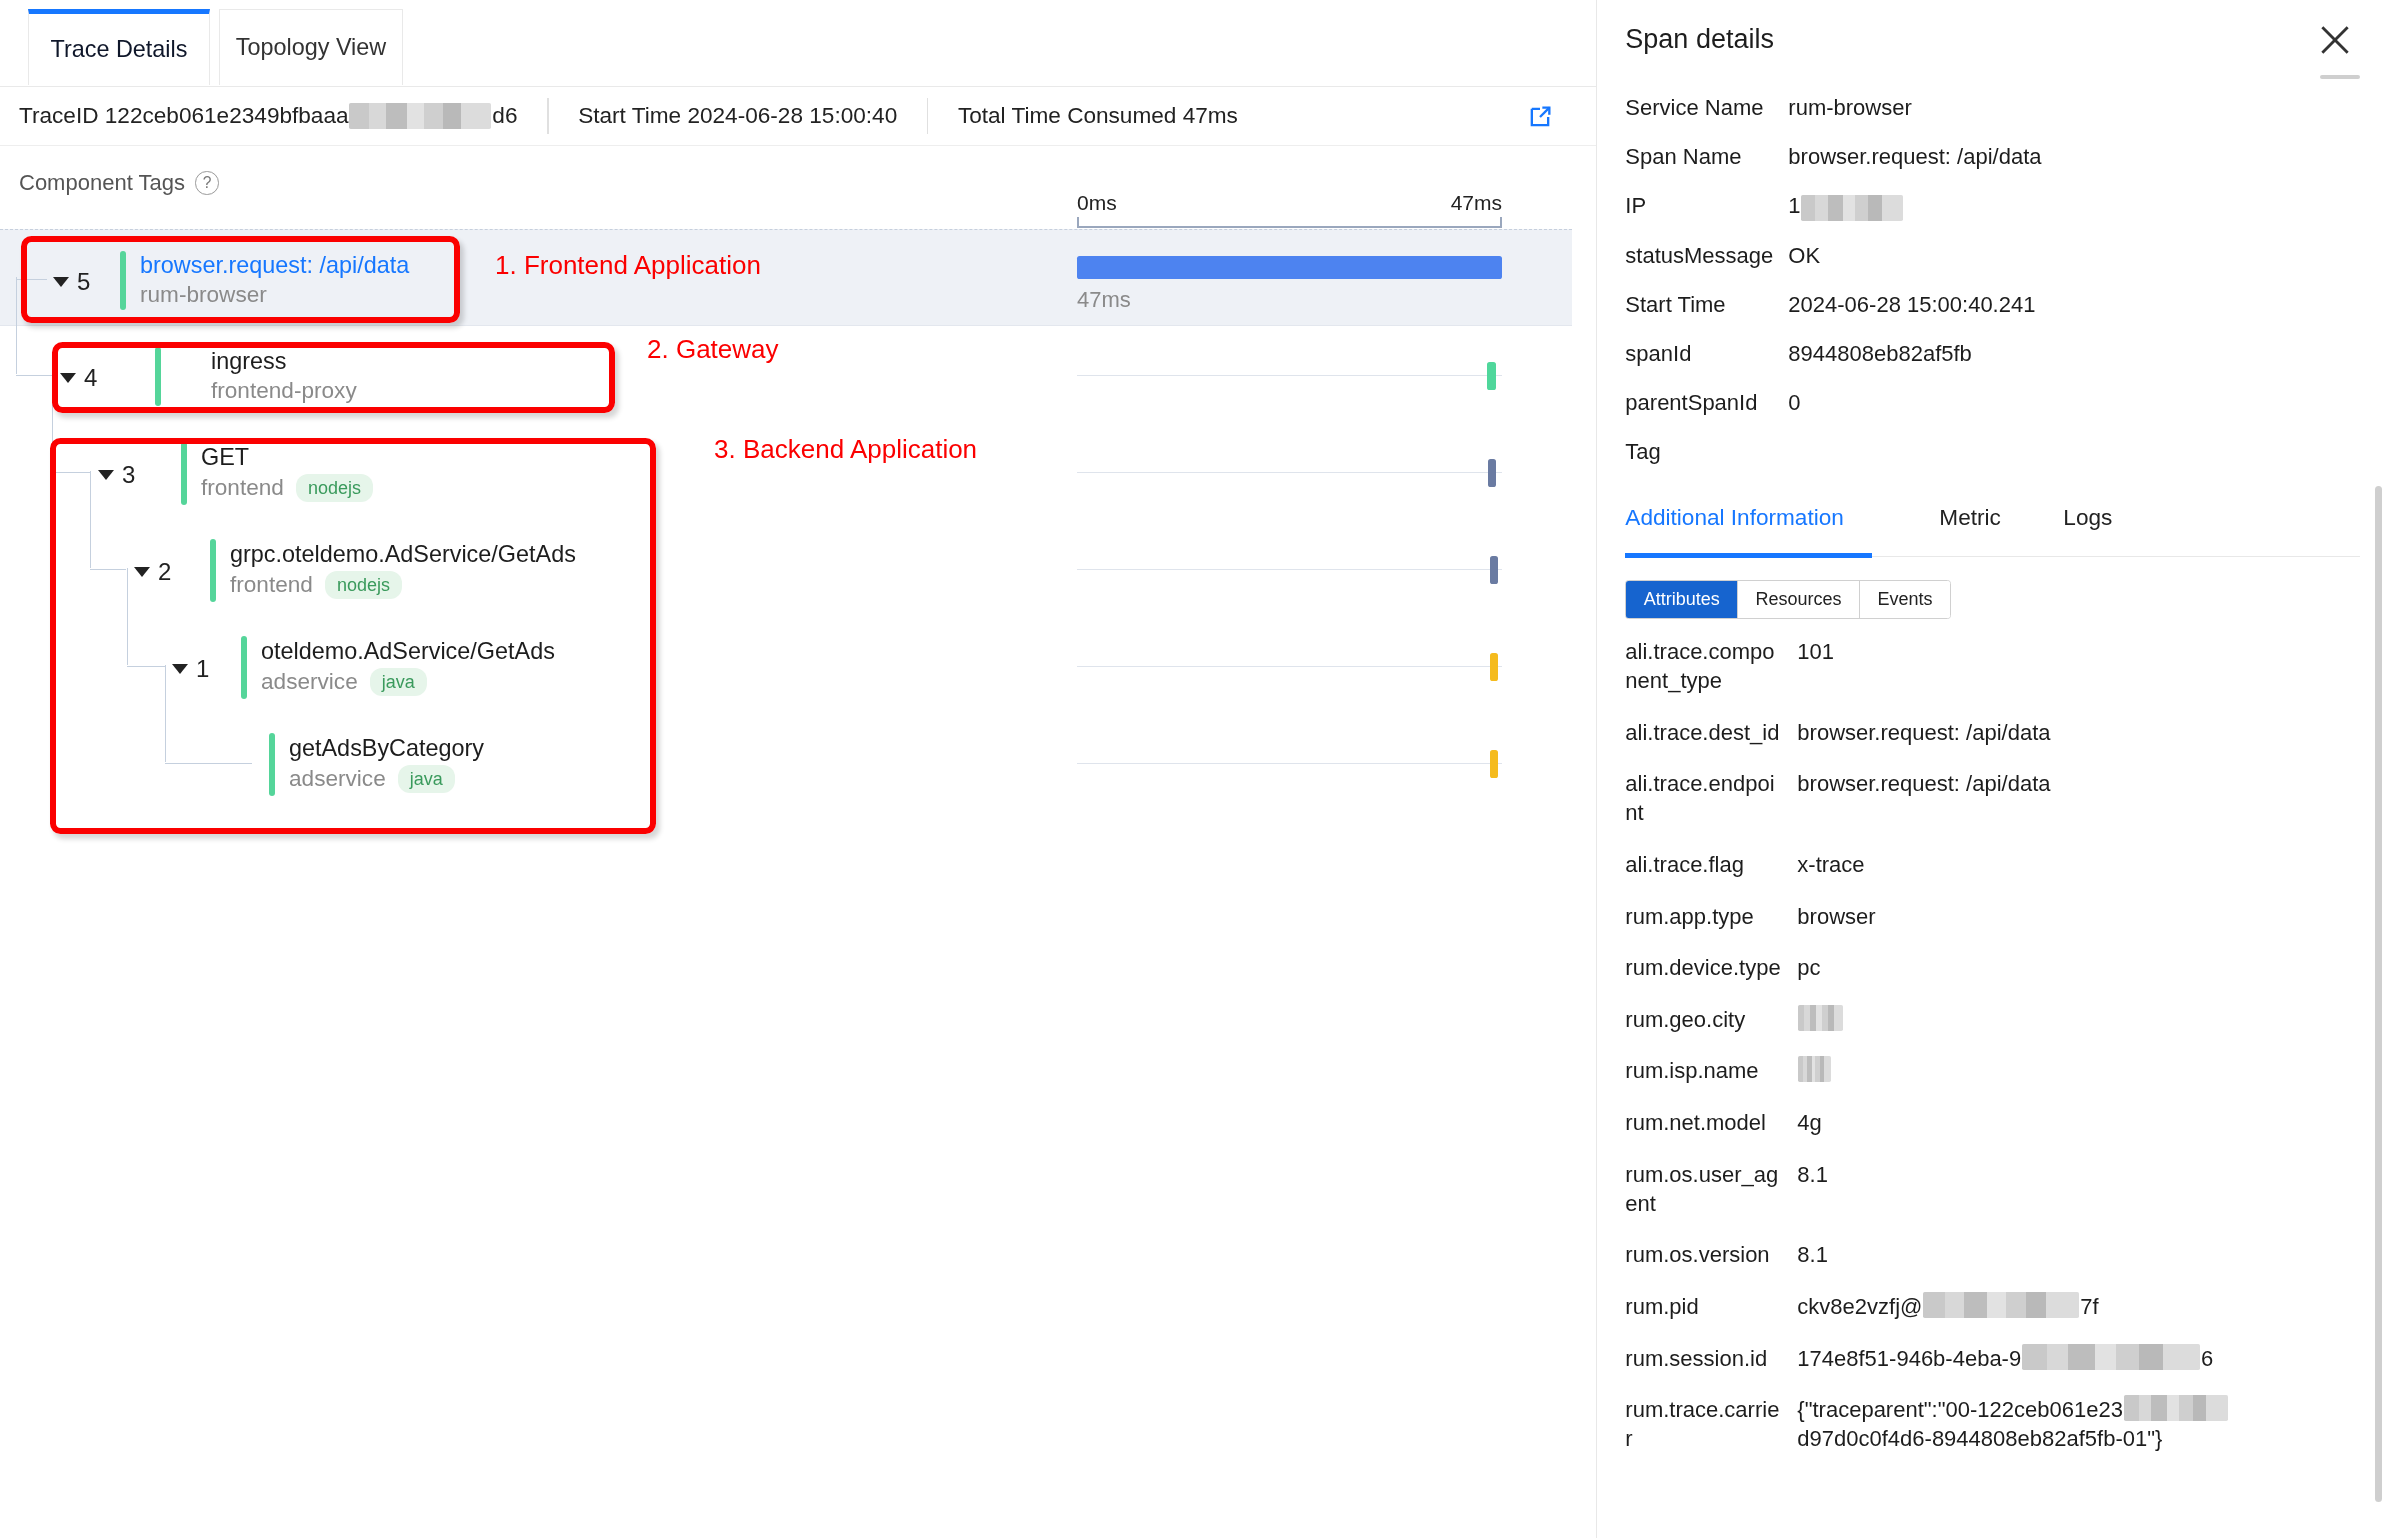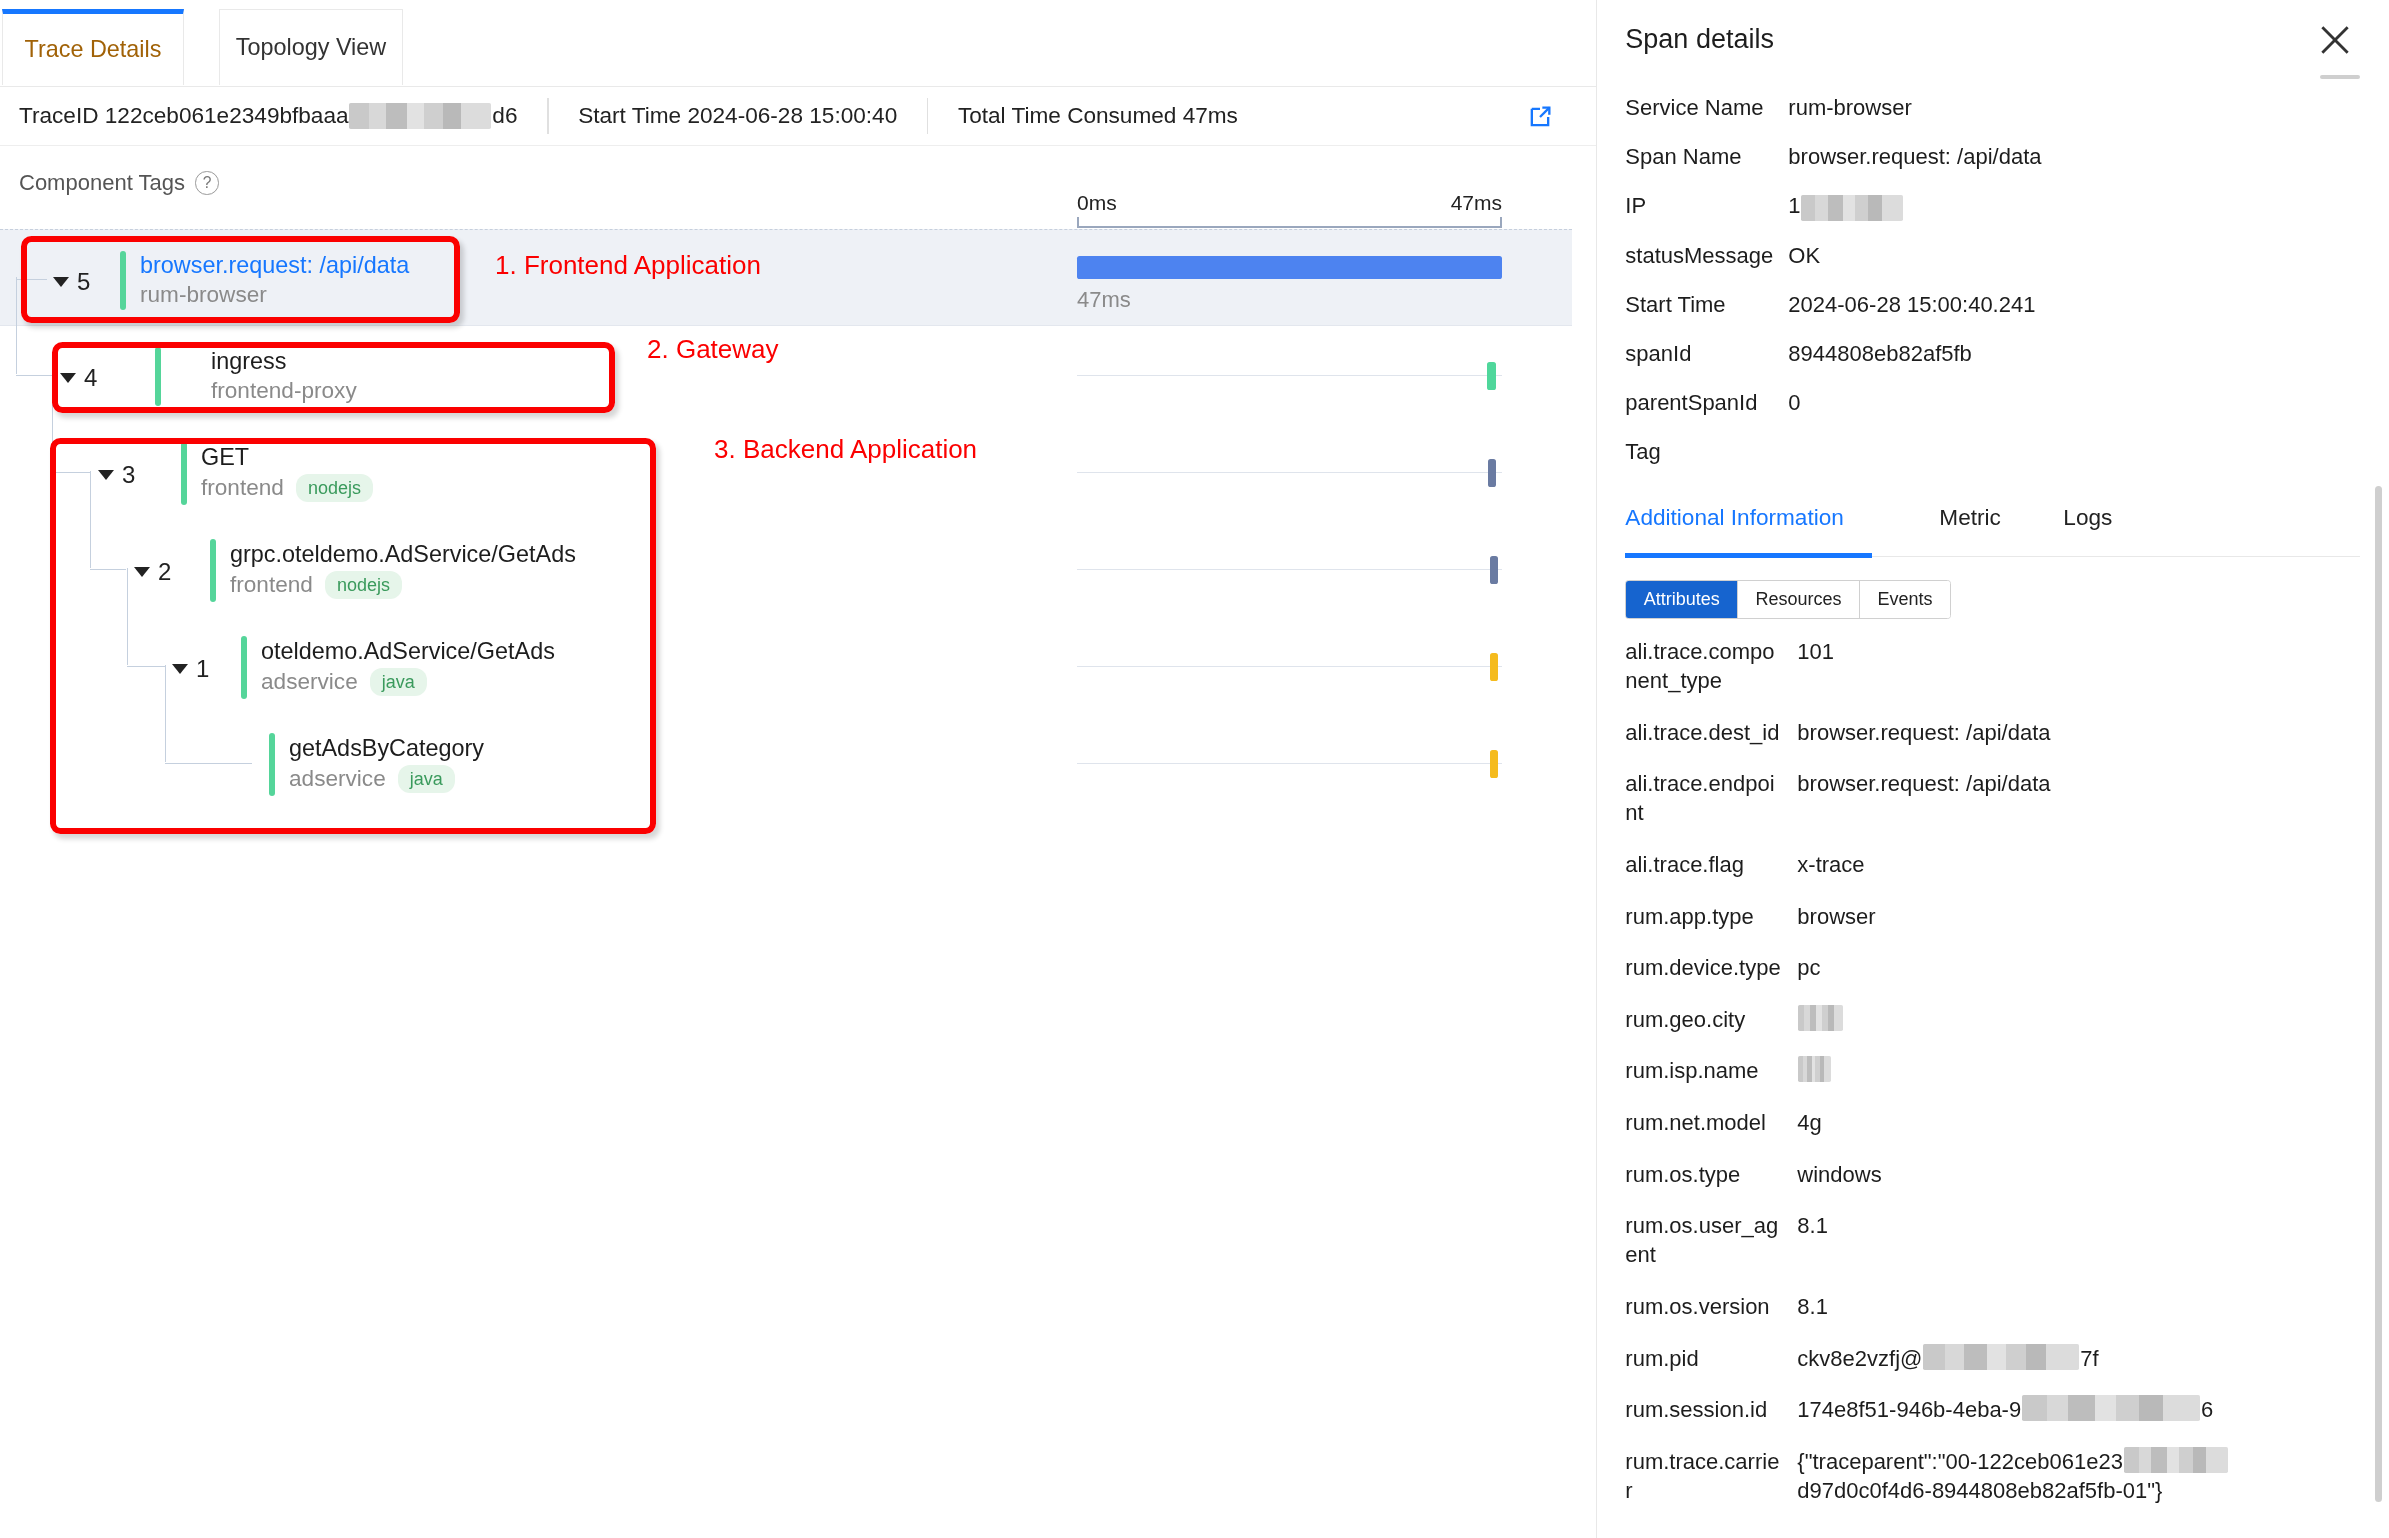--- a/index.html
+++ b/index.html
@@ -18,21 +18,21 @@
   #left-pane { width: 1598px; height: 1539px; position: relative; background: #fff; border-right: 1.7px solid #e8e8e8; }
   #right-pane { width: 792px; height: 1539px; position: relative; background: #fff; }
 
   
   .tabbar { height: 87px; position: relative; border-bottom: 1.7px solid #e9e9e9; }
   .tab {
     position: absolute; top: 8.7px; height: 76px;
     display: flex; align-items: center; justify-content: center;
     font-size: 23.4px; cursor: pointer; background: #fff;
   }
-  .tab.active { left: 2px; width: 182px; color: #a16207; border-top: 5.2px solid #1677ff;
+  .tab.active { left: 28px; width: 182px; color: #0f172a; border-top: 5.2px solid #1677ff;
     border-left: 1.7px solid #e9e9e9; border-right: 1.7px solid #e9e9e9; }
   .tab.inactive { left: 219px; width: 184px; color: #333; border: 1.7px solid #e9e9e9;
     border-bottom: none; }
 
   
   .trace-bar {
     height: 59px; display: flex; align-items: center;
     border-bottom: 1.7px solid #eeeeee; padding-left: 19px; position: relative;
   }
   .trace-seg { font-size: 22.6px; color: #222; white-space: nowrap; display: flex; align-items: center; }
@@ -401,24 +401,20 @@
         <div class="attr-k">rum.isp.name</div>
         <div class="attr-v">
             <span class="redact" style="width:33px"></span>
           </div>
       </div>
       <div class="attr">
         <div class="attr-k">rum.net.model</div>
         <div class="attr-v">4g</div>
       </div>
       <div class="attr">
-        <div class="attr-k">rum.os.type</div>
-        <div class="attr-v">windows</div>
-      </div>
-      <div class="attr">
         <div class="attr-k">rum.os.user_agent</div>
         <div class="attr-v">8.1</div>
       </div>
       <div class="attr">
         <div class="attr-k">rum.os.version</div>
         <div class="attr-v">8.1</div>
       </div>
       <div class="attr">
         <div class="attr-k">rum.pid</div>
         <div class="attr-v">

